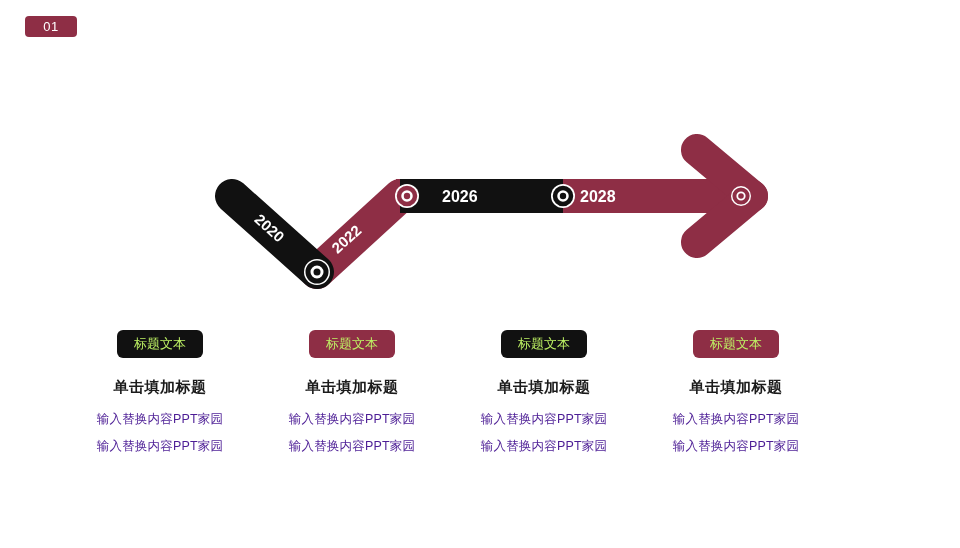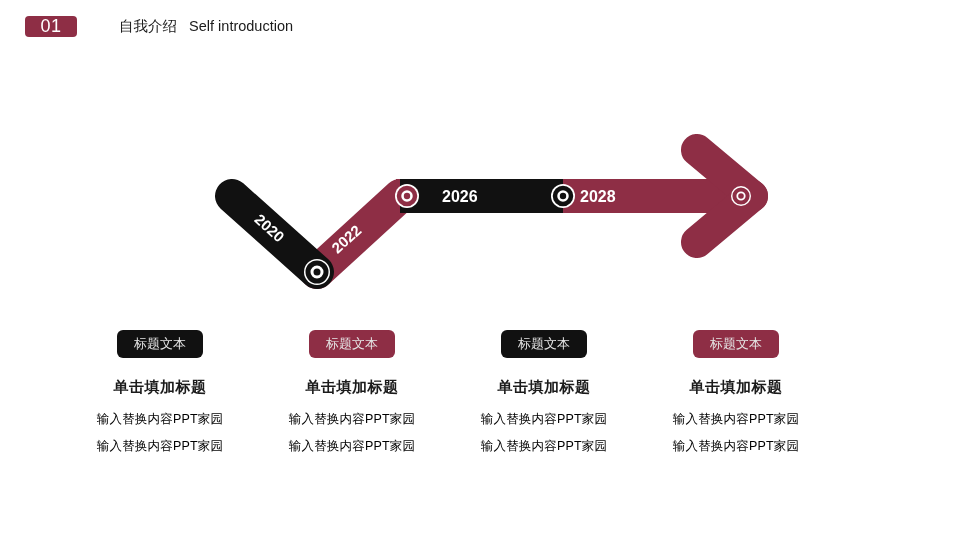--- a/index.html
+++ b/index.html
@@ -25,21 +25,21 @@
     display: flex;
     align-items: center;
   }
   .num-badge {
     width: 52px;
     height: 21px;
     margin-left: 25px;
     border-radius: 4px;
     background: #8E2E45;
     color: #ffffff;
-    font-size: 18px;
+    font-size: 13px;
     line-height: 21px;
     text-align: center;
     letter-spacing: .5px;
   }
   .header-title {
     margin-left: 42px;
     font-size: 14.5px;
     color: #1b1b1b;
     white-space: pre;
   }
@@ -70,49 +70,48 @@
   }
   .col:nth-child(1) { margin-left: 64px; }
   .pill {
     min-width: 86px;
     height: 28px;
     padding: 0 14px;
     border-radius: 6px;
     display: flex;
     align-items: center;
     justify-content: center;
-    color: #e5e5e5;
+    color: #bef264;
     font-size: 13px;
     box-sizing: border-box;
     text-align: right;
   }
   .pill.dark   { background: #111111; }
   .pill.maroon { background: #8E2E45; }
 
   .col-title {
     margin-top: 20px;
     font-size: 15px;
     font-weight: bold;
     color: #1b1b1b;
     letter-spacing: .5px;
   }
   .col-line {
     margin-top: 10px;
     font-size: 12.5px;
-    color: #000000;
+    color: #4c1d95;
     letter-spacing: .2px;
   }
   .col-line.first { margin-top: 14px; }
 </style>
 </head>
 <body>
 
 <div class="header">
   <div class="num-badge">01</div>
-  <div class="header-title">自我介绍   Self introduction</div>
 </div>
 
 <div class="stage">
   <svg width="960" height="200" viewBox="0 0 960 200" xmlns="http://www.w3.org/2000/svg">
 
     <g>
       <line x1="317" y1="162" x2="400" y2="86" stroke="#8E2E45" stroke-width="34" stroke-linecap="round"></line>
       <text x="350" y="133" fill="#ffffff" font-size="15" font-weight="bold" font-family="Liberation Sans, sans-serif" transform="rotate(-42 350 133)" text-anchor="middle">2022</text>
     </g>
 

